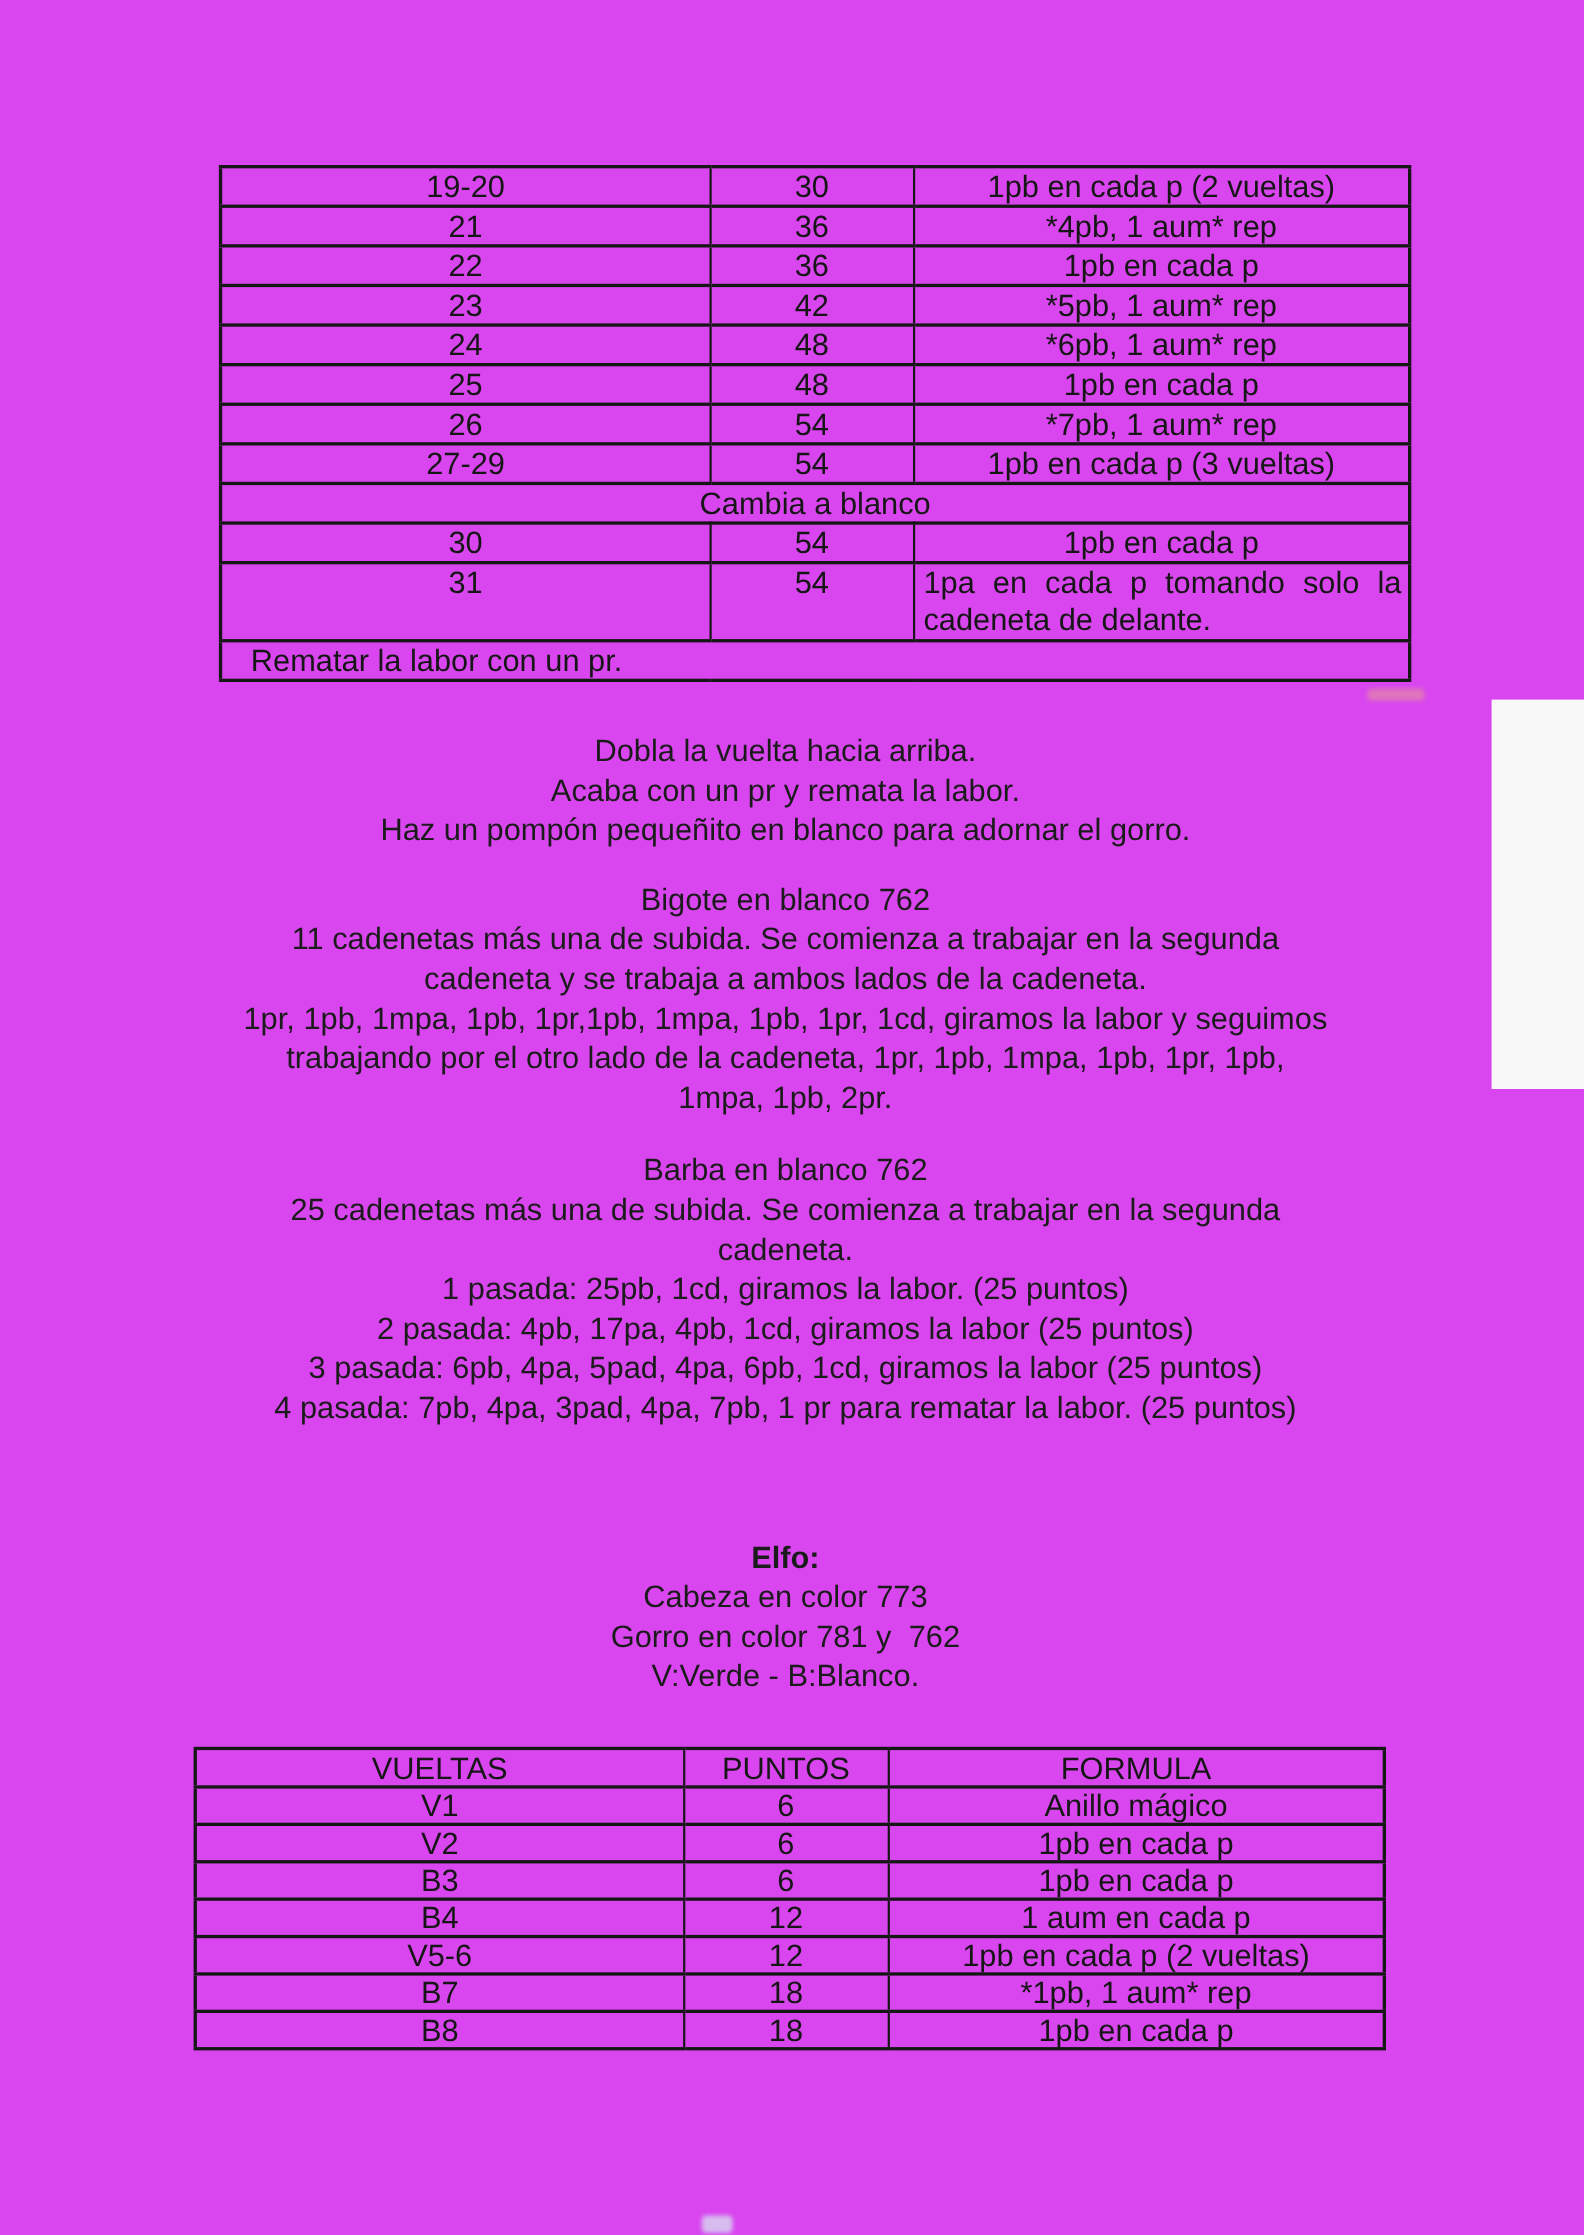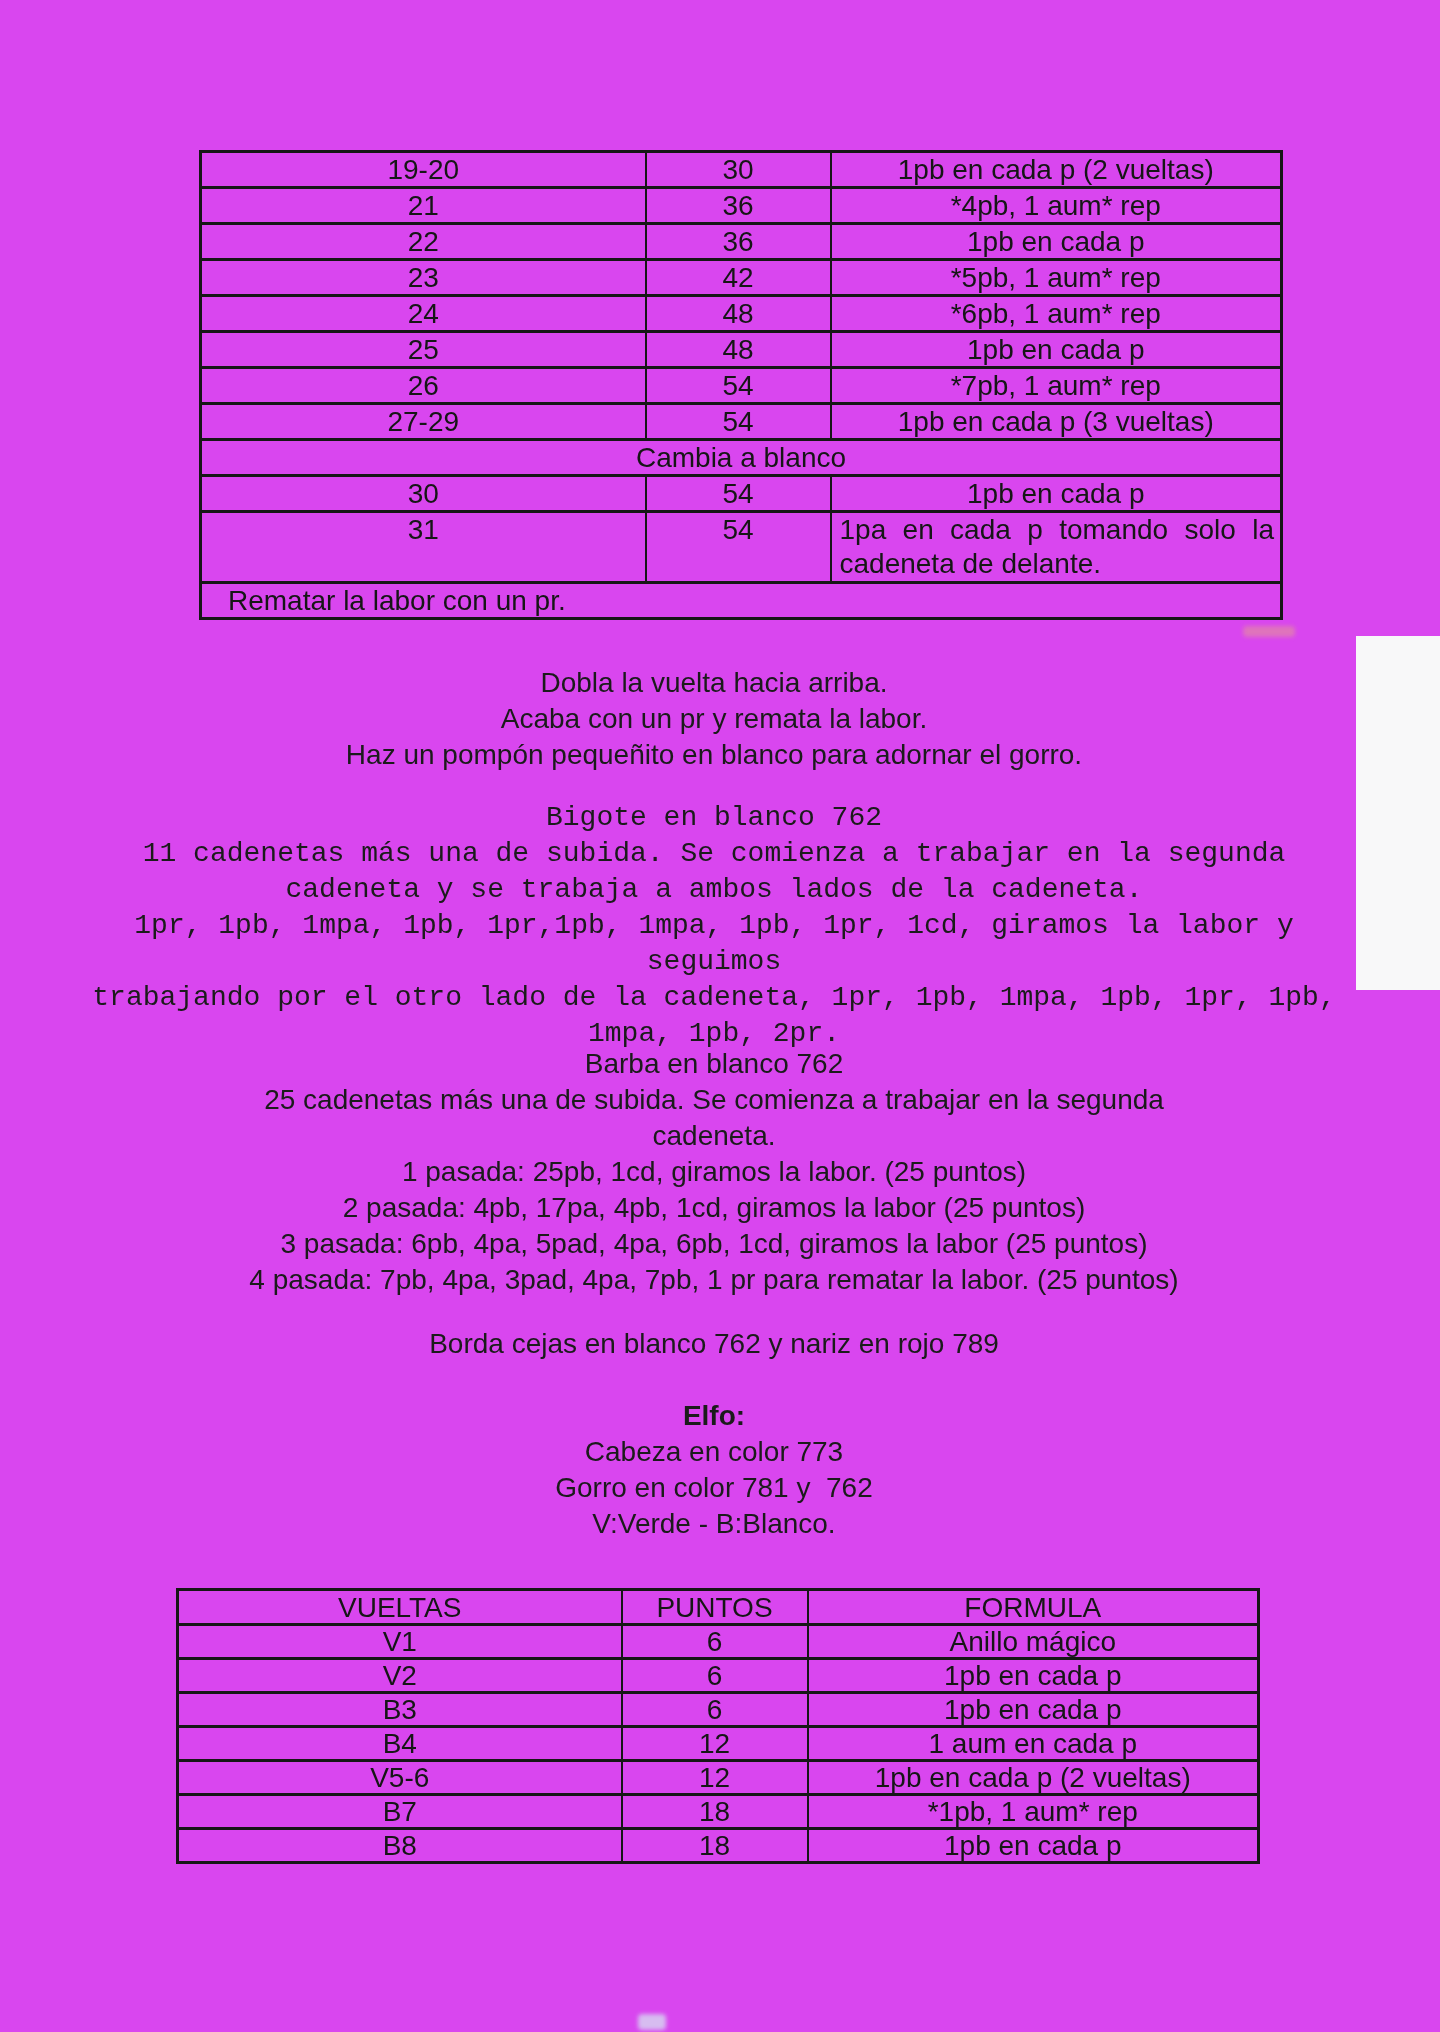--- a/index.html
+++ b/index.html
@@ -59,21 +59,21 @@
     width:1280px;
     text-align:center;
     font-size:28px;
     line-height:36px;
     color:#1b1b1b;
   }
   .tline{white-space:pre-wrap;}
   .bold{font-weight:bold;}
 
   #block-finishing{top:665px;}
-  #block-mustache{top:800px;font-family:Liberation Mono, monospace;}
+  #block-mustache{top:800px;}
   #block-beard{top:1046px;}
   #block-embroidery{top:1326px;}
   #block-elf{top:1398px;}
 
   
   .artifact{position:absolute;pointer-events:none;}
   #right-shade{left:1356px;top:636px;width:84px;height:354px;background:#f8f8f9;}
   #corner-smudge{left:1243px;top:626px;width:52px;height:11px;
     background:rgba(233,186,112,0.40);filter:blur(2px);border-radius:4px;}
   #bottom-smudge{left:638px;top:2014px;width:28px;height:16px;
@@ -185,23 +185,20 @@
 
   <div class="tline">Barba en blanco 762</div>
       <div class="tline">25 cadenetas más una de subida. Se comienza a trabajar en la segunda</div>
       <div class="tline">cadeneta.</div>
       <div class="tline">1 pasada: 25pb, 1cd, giramos la labor. (25 puntos)</div>
       <div class="tline">2 pasada: 4pb, 17pa, 4pb, 1cd, giramos la labor (25 puntos)</div>
       <div class="tline">3 pasada: 6pb, 4pa, 5pad, 4pa, 6pb, 1cd, giramos la labor (25 puntos)</div>
       <div class="tline">4 pasada: 7pb, 4pa, 3pad, 4pa, 7pb, 1 pr para rematar la labor. (25 puntos)</div>
     </div>
 
-  <div class="tblock" id="block-embroidery">
-    <div class="tline">Borda cejas en blanco 762 y nariz en rojo 789</div>
-  </div>
 
   <div class="tblock" id="block-elf">
     <div class="tline bold">Elfo:</div>
     <div>
 
     <div class="tline">Cabeza en color 773</div>
         <div class="tline">Gorro en color 781 y  762</div>
         <div class="tline">V:Verde - B:Blanco.</div>
       </div>
   </div>

